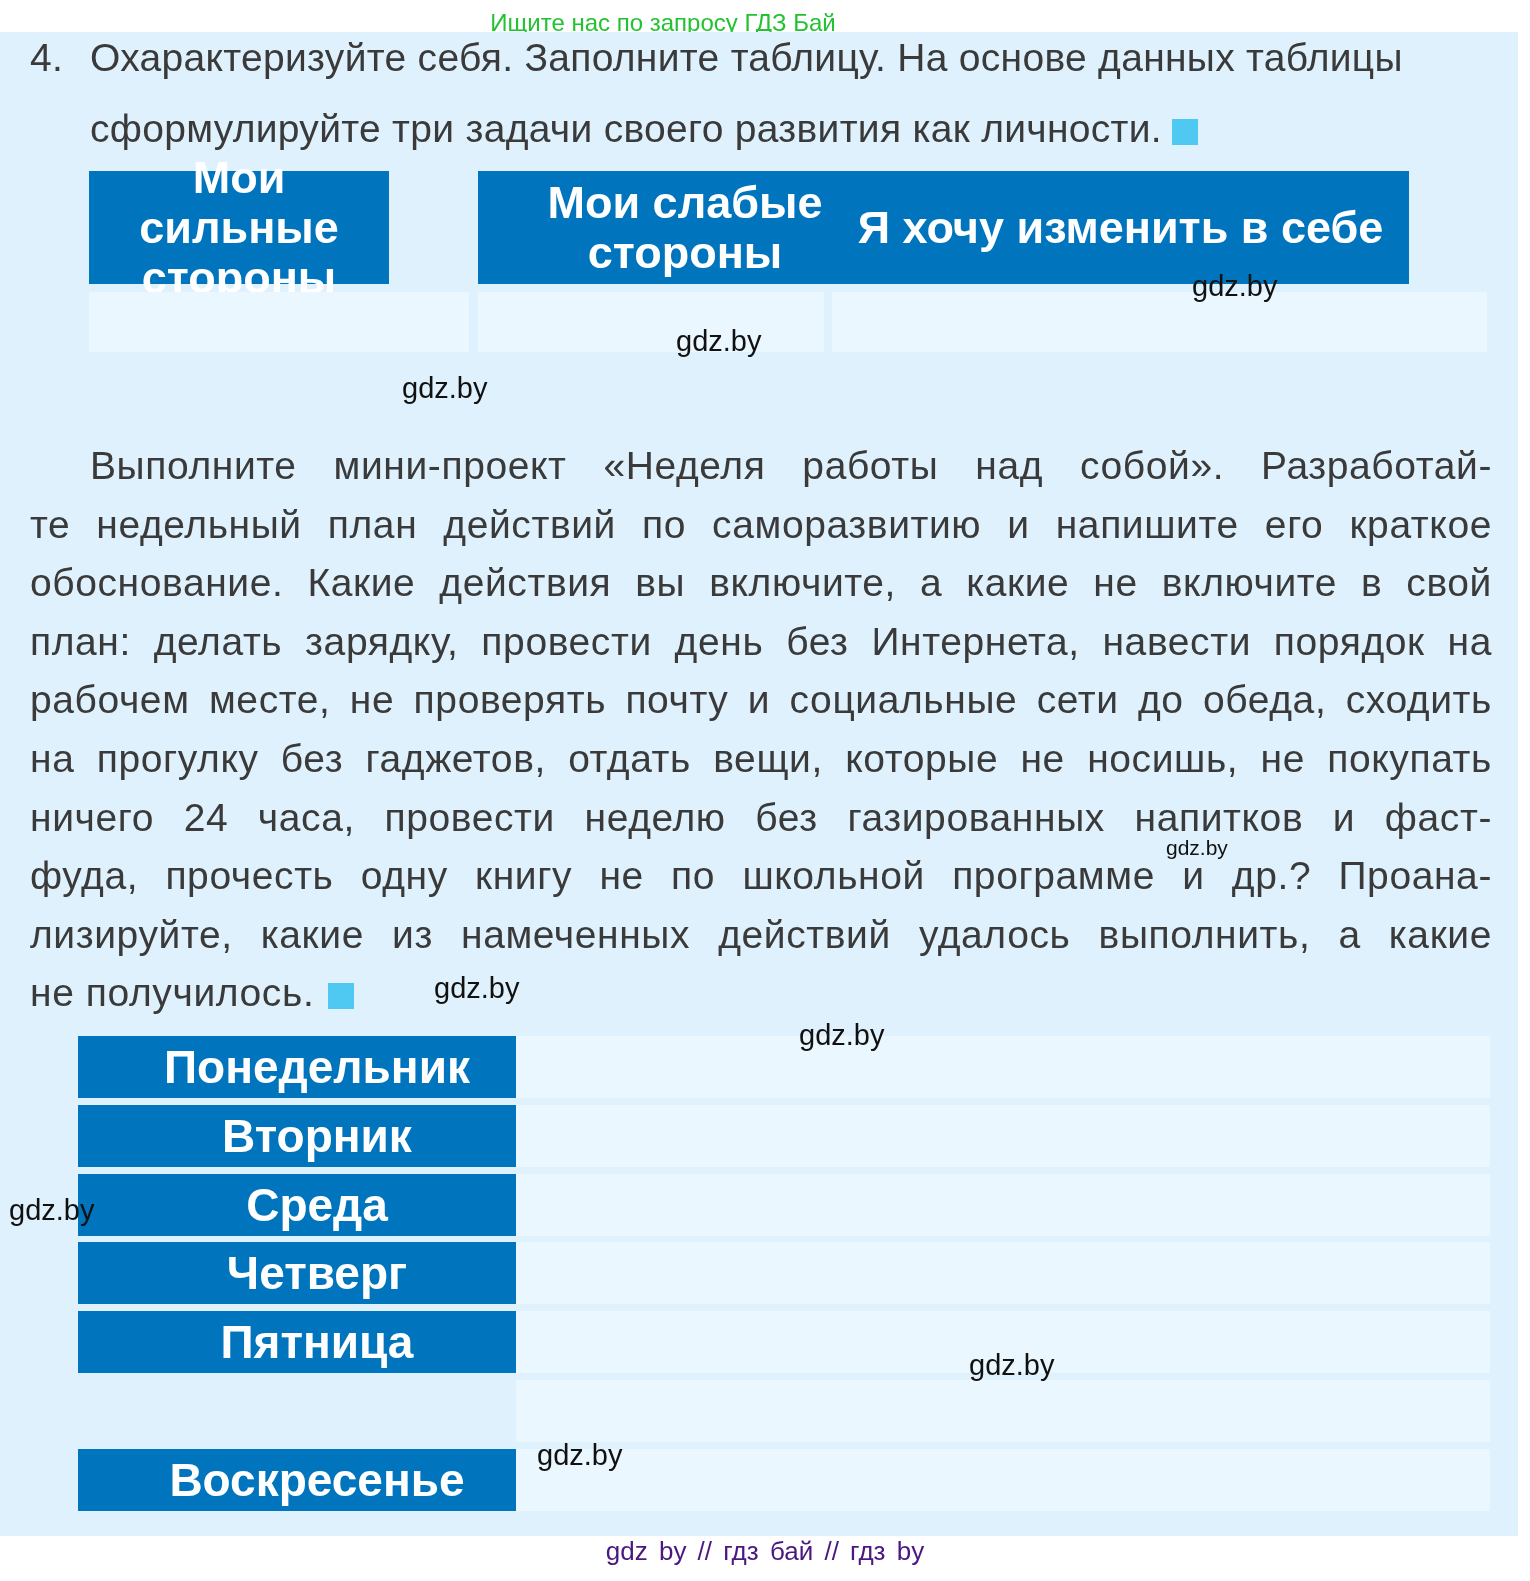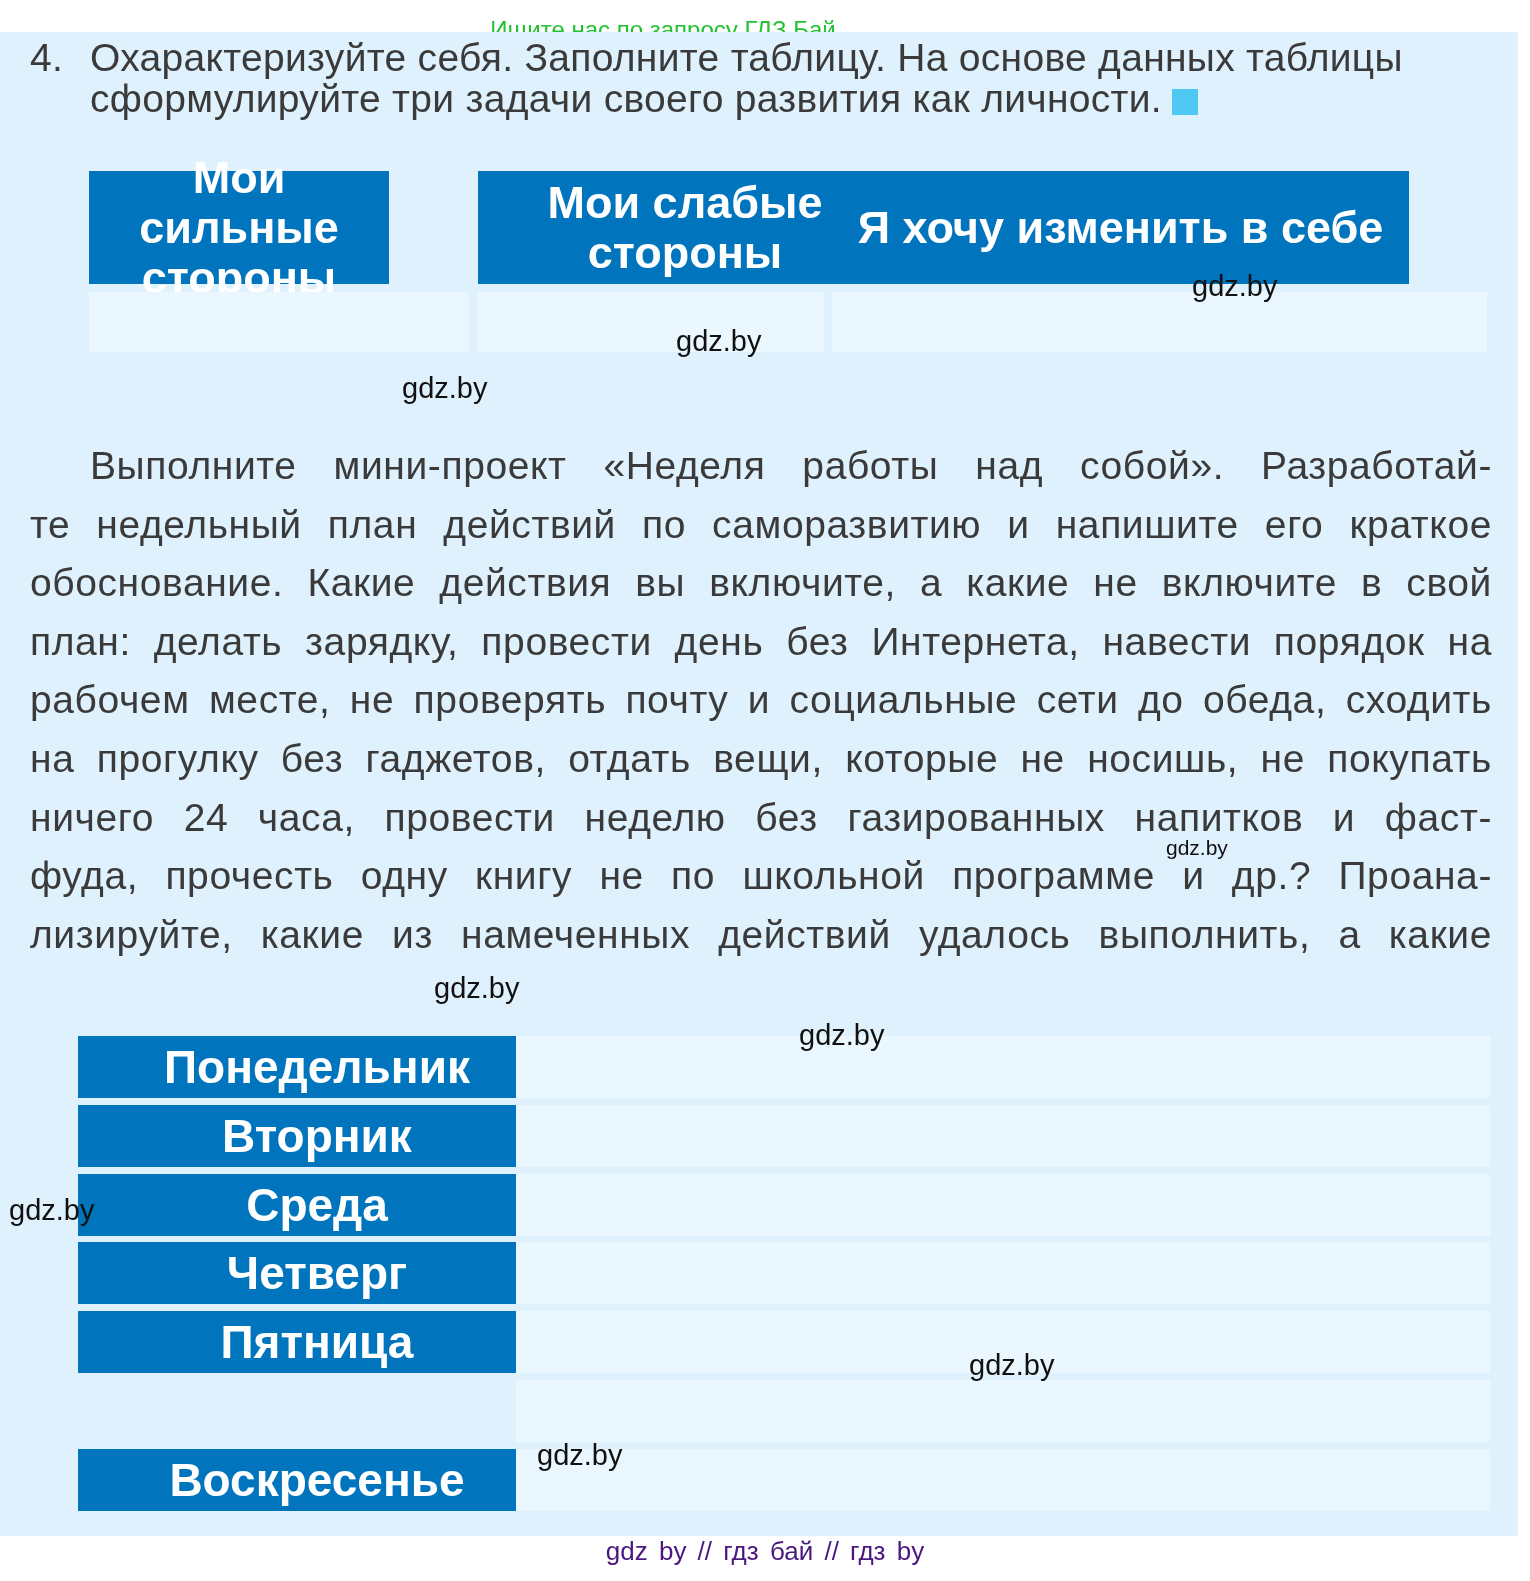--- a/index.html
+++ b/index.html
@@ -1,20 +1,20 @@
 <!DOCTYPE html>
 <html><head>
   <meta charset="utf-8">
   <style>
     * { box-sizing: border-box; margin: 0; padding: 0; }
     html, body { width: 1530px; height: 1581px; background: #ffffff; overflow: hidden; }
     body { position: relative; font-family: "Liberation Sans", sans-serif; }
 
     .top-banner {
-      position: absolute; left: 0; top: 15px; width: 1326px; height: 32px;
+      position: absolute; left: 0; top: 8px; width: 1326px; height: 32px;
       text-align: center; color: #22c232; font-size: 24px; line-height: 30px;
       font-family: "Liberation Sans", sans-serif;
     }
 
     .page {
       position: absolute; left: 0; top: 32px; width: 1518px; height: 1504px;
       background: #dff1fc;
     }
 
     .task-text {
@@ -63,21 +63,21 @@
   </style>
 </head>
 <body>
 
 <div class="top-banner">Ищите нас по запросу ГДЗ Бай</div>
 
 <div class="page">
 
   <div class="task-text task-num">4.</div>
   <div class="task-text task-line" style="top:4px;">Охарактеризуйте себя. Заполните таблицу. На основе данных таблицы</div>
-  <div class="task-text task-line" style="top:45px;"><span>сформулируйте три задачи своего развития как личности.</span><span class="marker"></span></div>
+  <div class="task-text task-line" style="top:75px;"><span>сформулируйте три задачи своего развития как личности.</span><span class="marker"></span></div>
 
   <div class="t1">
     <div class="t1-head" style="left:0;width:300px;">
       <div>
           <div>Мои сильные</div>
           <div>стороны</div>
         </div>
     </div>
     <div class="t1-head" style="left:389px;width:414px;">
       <div>
@@ -95,20 +95,21 @@
   <div class="para" style="top:405px;">
     <span class="para-line" style="padding-left:60px;">Выполните мини-проект «Неделя работы над собой». Разработай-</span>
     <span class="para-line">те недельный план действий по саморазвитию и напишите его краткое</span>
     <span class="para-line">обоснование. Какие действия вы включите, а какие не включите в свой</span>
     <span class="para-line">план: делать зарядку, провести день без Интернета, навести порядок на</span>
     <span class="para-line">рабочем месте, не проверять почту и социальные сети до обеда, сходить</span>
     <span class="para-line">на прогулку без гаджетов, отдать вещи, которые не носишь, не покупать</span>
     <span class="para-line">ничего 24 часа, провести неделю без газированных напитков и фаст-</span>
     <span class="para-line">фуда, прочесть одну книгу не по школьной программе и др.? Проана-</span>
     <span class="para-line">лизируйте, какие из намеченных действий удалось выполнить, а какие</span>
+    <span class="para-line last"><span>не получилось.</span><span class="marker" style="margin-left:14px;"></span></span>
   </div>
 
   <div class="week">
     <div class="week-row" style="top:0px;">
       <div class="week-day">Понедельник</div>
       <div class="week-cell"></div>
     </div>
     <div class="week-row" style="top:69px;">
       <div class="week-day">Вторник</div>
       <div class="week-cell"></div>

